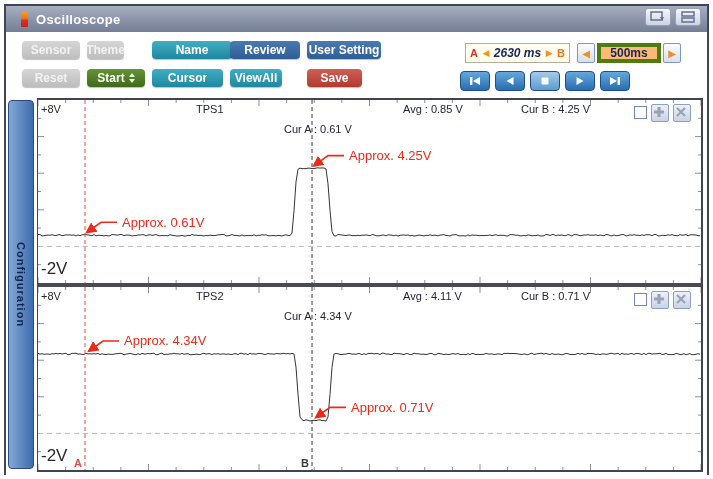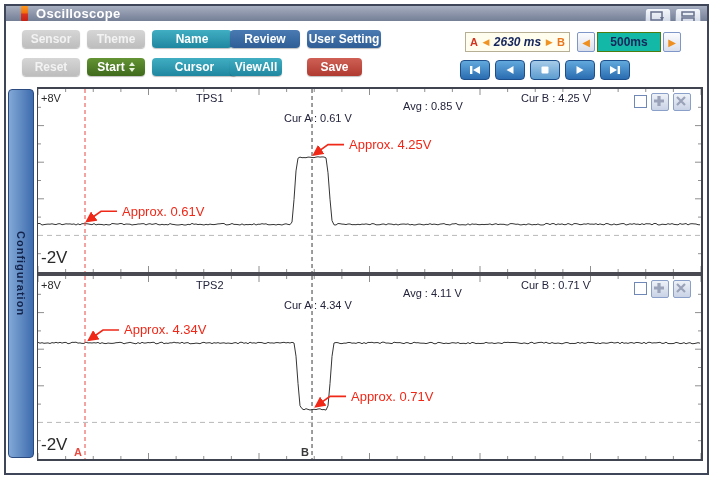--- a/index.html
+++ b/index.html
@@ -1,18 +1,18 @@
 <!DOCTYPE html>
 <html><head>
 <meta charset="utf-8">
 <style>
   * { box-sizing: border-box; margin: 0; padding: 0; }
   html,body { width: 713px; height: 479px; background: #fff; font-family: "Liberation Sans", sans-serif; overflow: hidden; }
   .window { position: absolute; left: 4px; top: 4px; width: 705px; height: 471px; border: 2px solid #40465a; background: #fff; }
-  .titlebar { position: relative; height: 15px; background: linear-gradient(#a7b0c1, #8a93a8 55%, #747f96); display: flex; align-items: center; }
+  .titlebar { position: relative; height: 26px; background: linear-gradient(#a7b0c1, #8a93a8 55%, #747f96); display: flex; align-items: center; }
   .app-icon { width: 7px; height: 15px; margin-left: 15px; background: linear-gradient(#ff9a1e, #f07010 45%, #d93420 55%, #c42215); border-radius: 1px; }
   .title { color: #fff; font-size: 13px; font-weight: bold; margin-left: 8px; letter-spacing: .3px; }
   .tb-buttons { position: absolute; right: 6px; top: 2px; display: flex; gap: 4px; }
   .tb-btn { width: 26px; height: 18px; border: 1px solid #96a1b8; border-radius: 3px; background: linear-gradient(#f4f7fb, #ccd4e2); display: flex; align-items: center; justify-content: center; }
   .content { position: relative; width: 701px; height: 444px; background: #fff; }
   .btn { position: absolute; height: 18px; border: none; border-radius: 4px; color: #fff; font-size: 12px; font-weight: bold; font-family: "Liberation Sans", sans-serif; box-shadow: 0 1px 1px rgba(0,0,0,.25); display: flex; align-items: center; justify-content: center; gap: 4px; cursor: pointer; }
   .btn-disabled { background: linear-gradient(#d6d6d6, #bdbdbd); color: #f2f2f2; }
   .btn-teal { background: linear-gradient(#41aec3, #1f87a0); }
   .btn-blue { background: linear-gradient(#4a7ab2, #2e5e95); }
   .btn-green { background: linear-gradient(#649434, #3f6a1c); }
@@ -20,36 +20,36 @@
   .spin { display: flex; flex-direction: column; gap: 2px; }
   .spin i { display: block; width: 0; height: 0; border-left: 3.5px solid transparent; border-right: 3.5px solid transparent; }
   .spin .up { border-bottom: 4px solid #e8f2dc; }
   .spin .dn { border-top: 4px solid #e8f2dc; }
   .ab-box { position: absolute; left: 459px; top: 11px; width: 105px; height: 20px; background: #fffdee; border: 1px solid #b6ae95; display: flex; align-items: center; justify-content: space-between; padding: 0 4px; font-size: 11px; }
   .ab-a { color: #d23420; font-weight: bold; }
   .ab-b { color: #e8761c; font-weight: bold; }
   .ab-arrow { color: #f09325; font-size: 9px; }
   .ab-value { color: #15265c; font-weight: bold; font-size: 12px; font-style: italic; }
   .tb-arrow-btn { position: absolute; top: 11px; width: 18px; height: 20px; background: linear-gradient(#fbfcfe, #d9dfec); border: 1px solid #7e96c8; border-radius: 2px; color: #ee8f1f; font-size: 10px; display: flex; align-items: center; justify-content: center; cursor: pointer; }
-  .timebase { position: absolute; left: 591px; top: 11px; width: 64px; height: 20px; background: #14b8a6; border: 1px solid #4d7c0f; color: #15265c; font-weight: bold; font-size: 12px; display: flex; align-items: center; justify-content: center; }
+  .timebase { position: absolute; left: 591px; top: 11px; width: 64px; height: 20px; background: #fdba74; border: 4px solid #4d7c0f; color: #15265c; font-weight: bold; font-size: 12px; display: flex; align-items: center; justify-content: center; }
   .play-btn { position: absolute; top: 39px; width: 30px; height: 20px; border-radius: 4px; border: 1px solid #1d4f8c; background: linear-gradient(#62a9dd, #2a6cb0); display: flex; align-items: center; justify-content: center; cursor: pointer; }
   .play-btn.lite { background: linear-gradient(#a6cbe8, #5c9ccf); }
   .sidebar-tab { position: absolute; left: 2px; top: 68px; width: 26px; height: 369px; background: linear-gradient(90deg, #82a8d6, #3e6cae); border: 1px solid #2a4a80; border-radius: 4px; display: flex; align-items: center; justify-content: center; }
   .sidebar-tab span { writing-mode: vertical-rl; font-size: 11px; font-weight: bold; color: #12224a; letter-spacing: 1px; }
   .plot { position: absolute; left: 31px; top: 66px; width: 666px; border: 2px solid #3f4450; border-left-width: 1px; background: #fff; }
   .channel { position: relative; width: 663px; height: 183px; }
   .channel svg { position: absolute; left: 0; top: 0; }
   .divider { height: 4px; border-top: 2px solid #4a4a52; border-bottom: 2px solid #4a4a52; background: #fff; }
   .ch-head { position: absolute; left: 0; top: 2px; width: 100%; height: 22px; font-size: 11px; color: #23233c; }
   .ch-head span { position: absolute; white-space: nowrap; }
   .v-top { left: 3px; top: 1px; color: #2a2a2a; }
   .v-bottom { position: absolute; left: 3px; bottom: 4px; font-size: 17px; color: #2a2a2a; }
   .ch-name { left: 158px; top: 1px; }
   .ch-cura { left: 246px; top: 1px; margin-top: 20px; }
-  .ch-avg { left: 365px; top: 1px; margin-top: 8px; }
+  .ch-avg { left: 365px; top: 1px; }
   .ch-curb { left: 483px; top: 1px; }
   .cb { position: absolute; left: 596px; top: 4px; width: 13px; height: 13px; background: #fff; border: 1px solid #7088b8; cursor: pointer; }
   .mini-btn { position: absolute; top: 2px; width: 18px; height: 18px; background: linear-gradient(#eef2f8, #c9d3e6); border: 1px solid #8aa0c8; border-radius: 2px; display: flex; align-items: center; justify-content: center; cursor: pointer; }
   .mini-plus { left: 613px; }
   .mini-x { left: 635px; }
 </style>
 </head>
 <body>
 
 <div class="window">
@@ -68,34 +68,34 @@
             <rect x="1" y="1" width="12" height="4" fill="none" stroke="#66708c" stroke-width="1.5"></rect>
             <rect x="1" y="7" width="12" height="4" fill="none" stroke="#66708c" stroke-width="1.5"></rect>
           </svg>
       </div>
     </div>
   </div>
 
   <div class="content">
 
     <button class="btn btn-disabled" style="left:16px;top:9px;width:58px">Sensor</button>
-    <button class="btn btn-disabled" style="left:81px;top:9px;width:58px">Theme</button>
+    <button class="btn btn-disabled" style="left:81px;top:9px;width:37px">Theme</button>
     <button class="btn btn-teal" style="left:146px;top:9px;width:80px">Name</button>
     <button class="btn btn-blue" style="left:224px;top:9px;width:70px">Review</button>
     <button class="btn btn-blue" style="left:301px;top:9px;width:74px">User Setting</button>
 
     <button class="btn btn-disabled" style="left:16px;top:37px;width:58px">Reset</button>
     <button class="btn btn-green" style="left:81px;top:37px;width:58px">
       <span>Start</span>
       <span class="spin">
           <i class="up"></i>
           <i class="dn"></i>
         </span>
     </button>
-    <button class="btn btn-teal" style="left:146px;top:37px;width:85px">Cursor</button>
+    <button class="btn btn-teal" style="left:146px;top:37px;width:71px">Cursor</button>
     <button class="btn btn-teal" style="left:224px;top:37px;width:52px">ViewAll</button>
     <button class="btn btn-red" style="left:301px;top:37px;width:55px">Save</button>
 
     <div class="ab-box">
       <span class="ab-a">A</span>
       <span class="ab-arrow">◀</span>
       <span class="ab-value">2630 ms</span>
       <span class="ab-arrow">▶</span>
       <span class="ab-b">B</span>
     </div>

